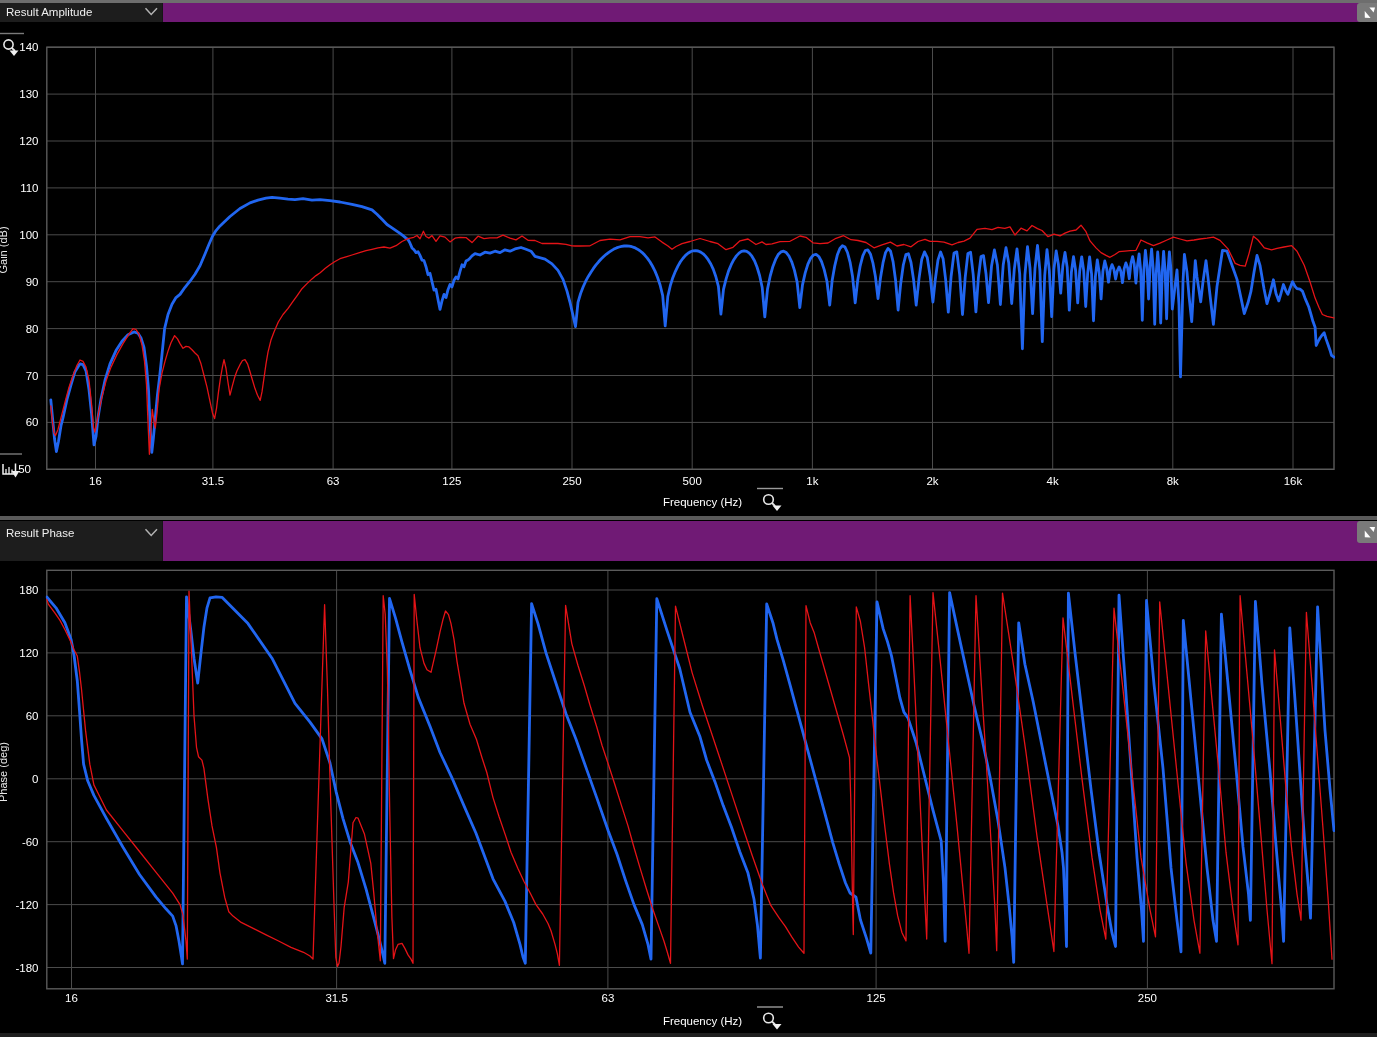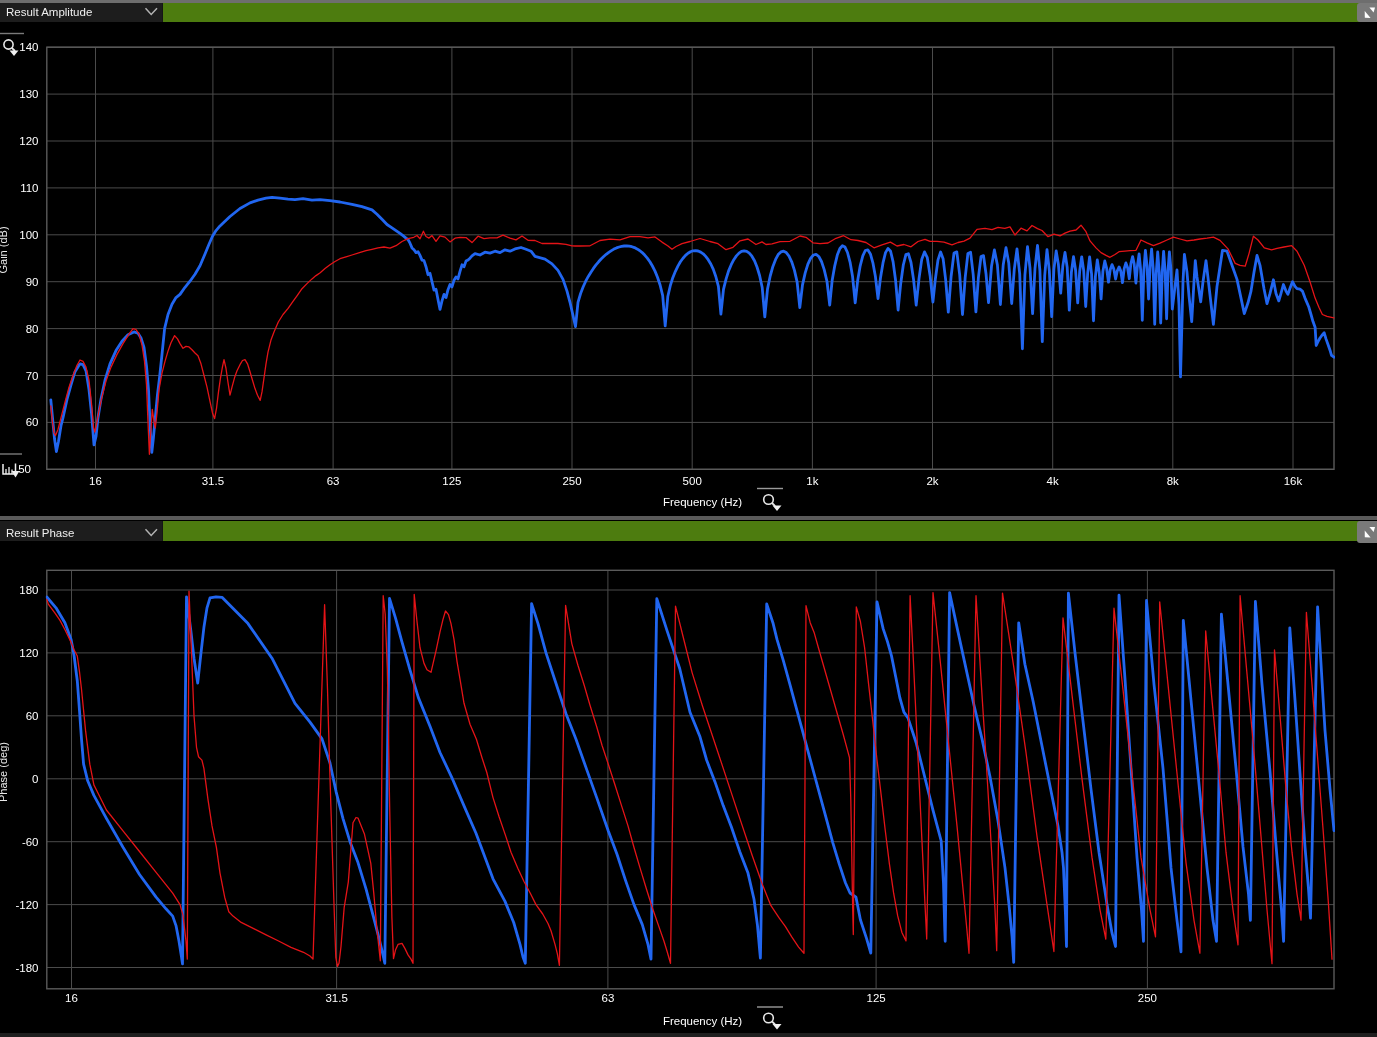--- a/index.html
+++ b/index.html
@@ -1,15 +1,15 @@
 <!DOCTYPE html>
 <html><head><meta charset="utf-8"><style>
 *{margin:0;padding:0;box-sizing:border-box}
 html,body{width:1377px;height:1037px;background:#000;overflow:hidden;font-family:"Liberation Sans",sans-serif}
-.hdr{position:absolute;left:0;width:1377px;height:19.5px;background:#4d7c0f}
+.hdr{position:absolute;left:0;width:1377px;height:19.5px;background:#701a75}
 .hdr .ttl{position:absolute;left:6px;top:3px;font-size:11.5px;color:#efefef}
 .hdr svg{position:absolute;left:0;top:0}
 .hdr .dd{position:absolute;left:0;top:0;width:163px;height:100%;border-right:1px solid #161616;background:#1d1d1d}
 .topstrip{position:absolute;left:0;width:1377px;height:2.5px;background:#6e6e6e}
 .greystrip{position:absolute;left:0;width:1377px;height:4.5px;background:#5a5a5a}
 .exbtn{position:absolute;left:1357px;width:20px;height:19.5px;background:#7a7a7a;border-radius:3px 0 0 3px}
 .botstrip{position:absolute;left:0;top:1033px;width:1377px;height:4px;background:#1f1f1f}
 svg{position:absolute;left:0;top:0}
 </style></head>
 <body>
@@ -128,21 +128,21 @@
       <polyline points="145.5,5.2 151.2,11.4 157,5.2" fill="none" stroke="#b2b2b2" stroke-width="1.5"></polyline>
     </svg>
   </div>
 <div class="exbtn" style="top:2.5px">
     <svg width="20" height="19.5">
       <path d="M 12.4 4.5 L 18 4.4 L 16.6 9.6 Z" fill="#fff"></path>
       <path d="M 7.7 8.0 L 7.8 14.8 L 13.6 14.9 Z" fill="#fff"></path>
     </svg>
   </div>
 <div class="greystrip" style="top:515.5px"></div>
-<div class="hdr" style="top:520.5px;height:20px">
+<div class="hdr" style="top:520.5px;height:40px">
     <div class="dd"></div>
     <span class="ttl" style="top:6px">Result Phase</span>
     <svg width="170" height="22.5">
       <polyline points="145.5,8.3 151.2,14.5 157,8.3" fill="none" stroke="#b2b2b2" stroke-width="1.5"></polyline>
     </svg>
   </div>
 <div class="exbtn" style="top:520.5px;height:22.5px">
     <svg width="20" height="22.5">
       <path d="M 12.4 6 L 18 5.9 L 16.6 11.1 Z" fill="#fff"></path>
       <path d="M 7.7 9.5 L 7.8 16.3 L 13.6 16.4 Z" fill="#fff"></path>

